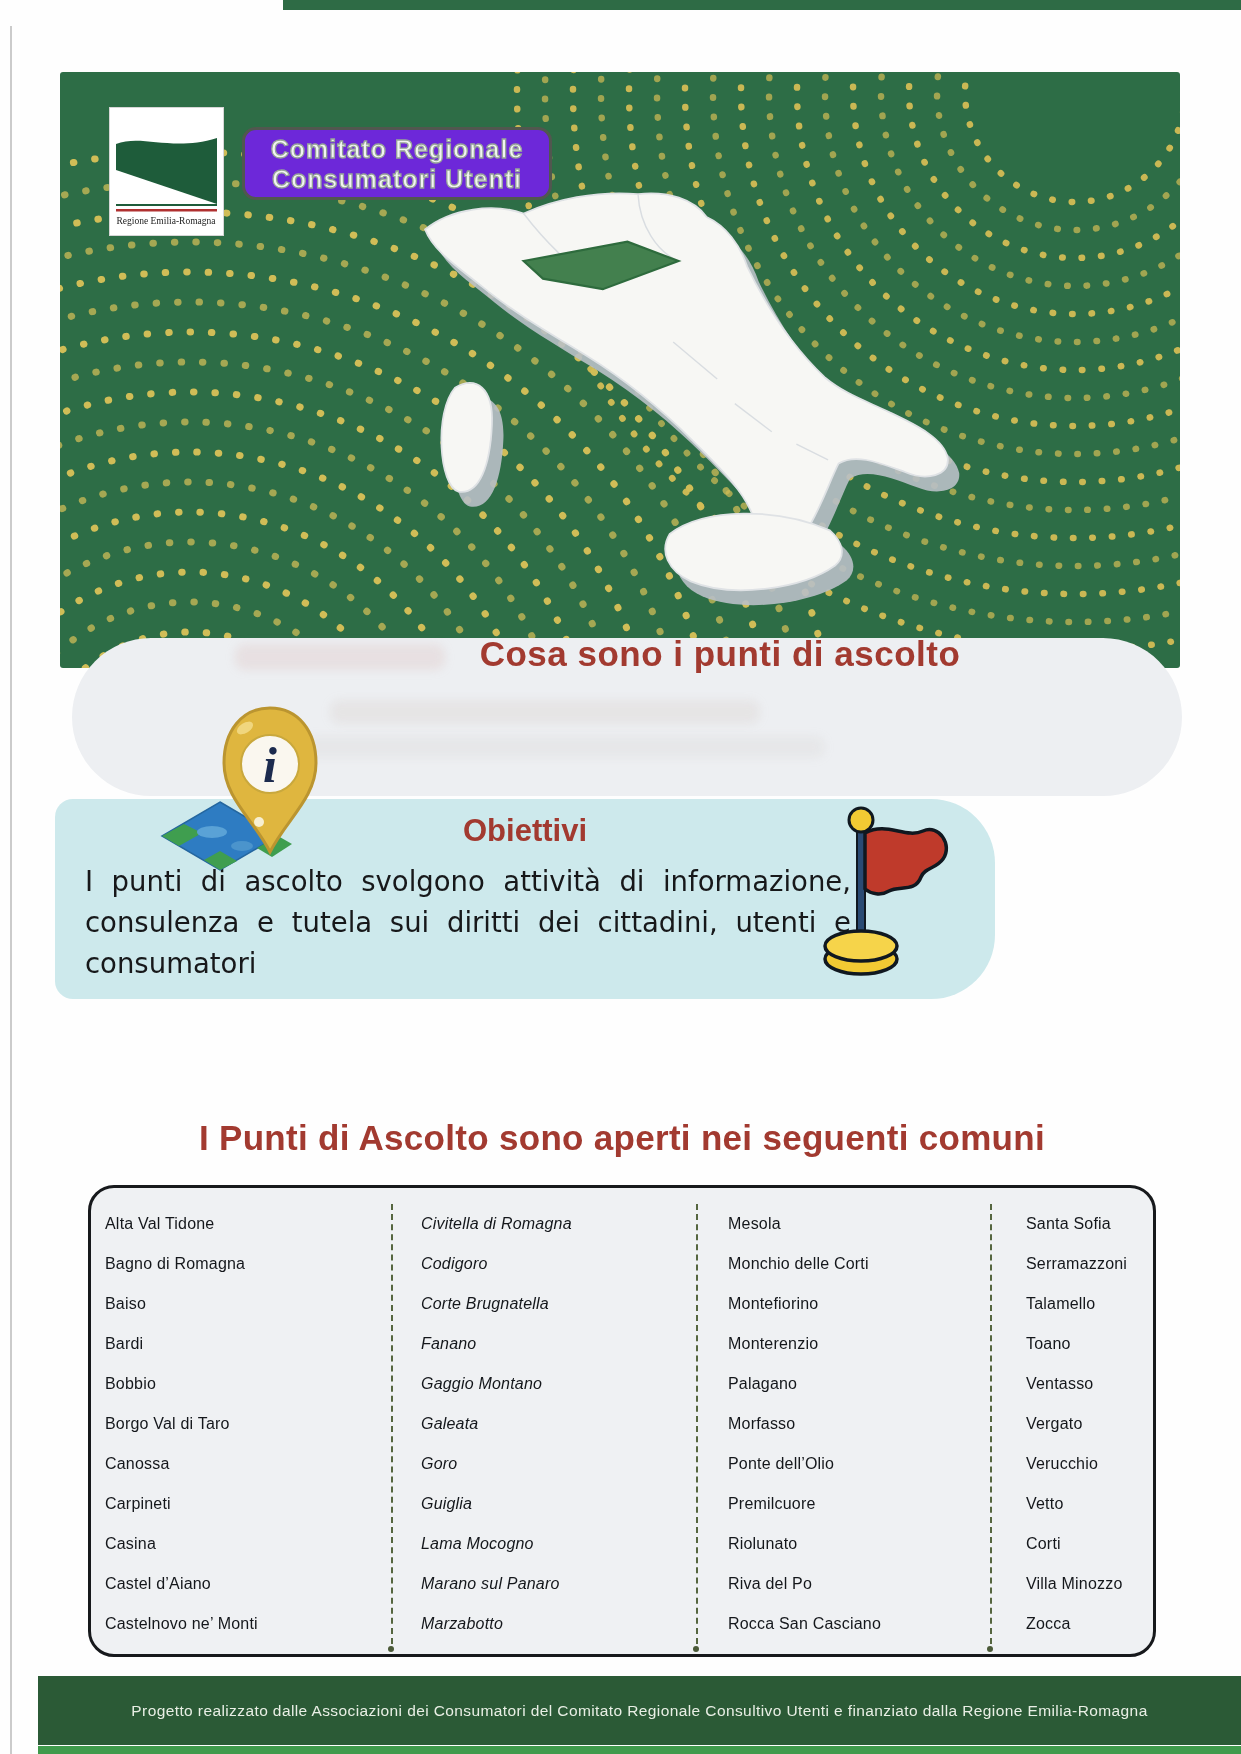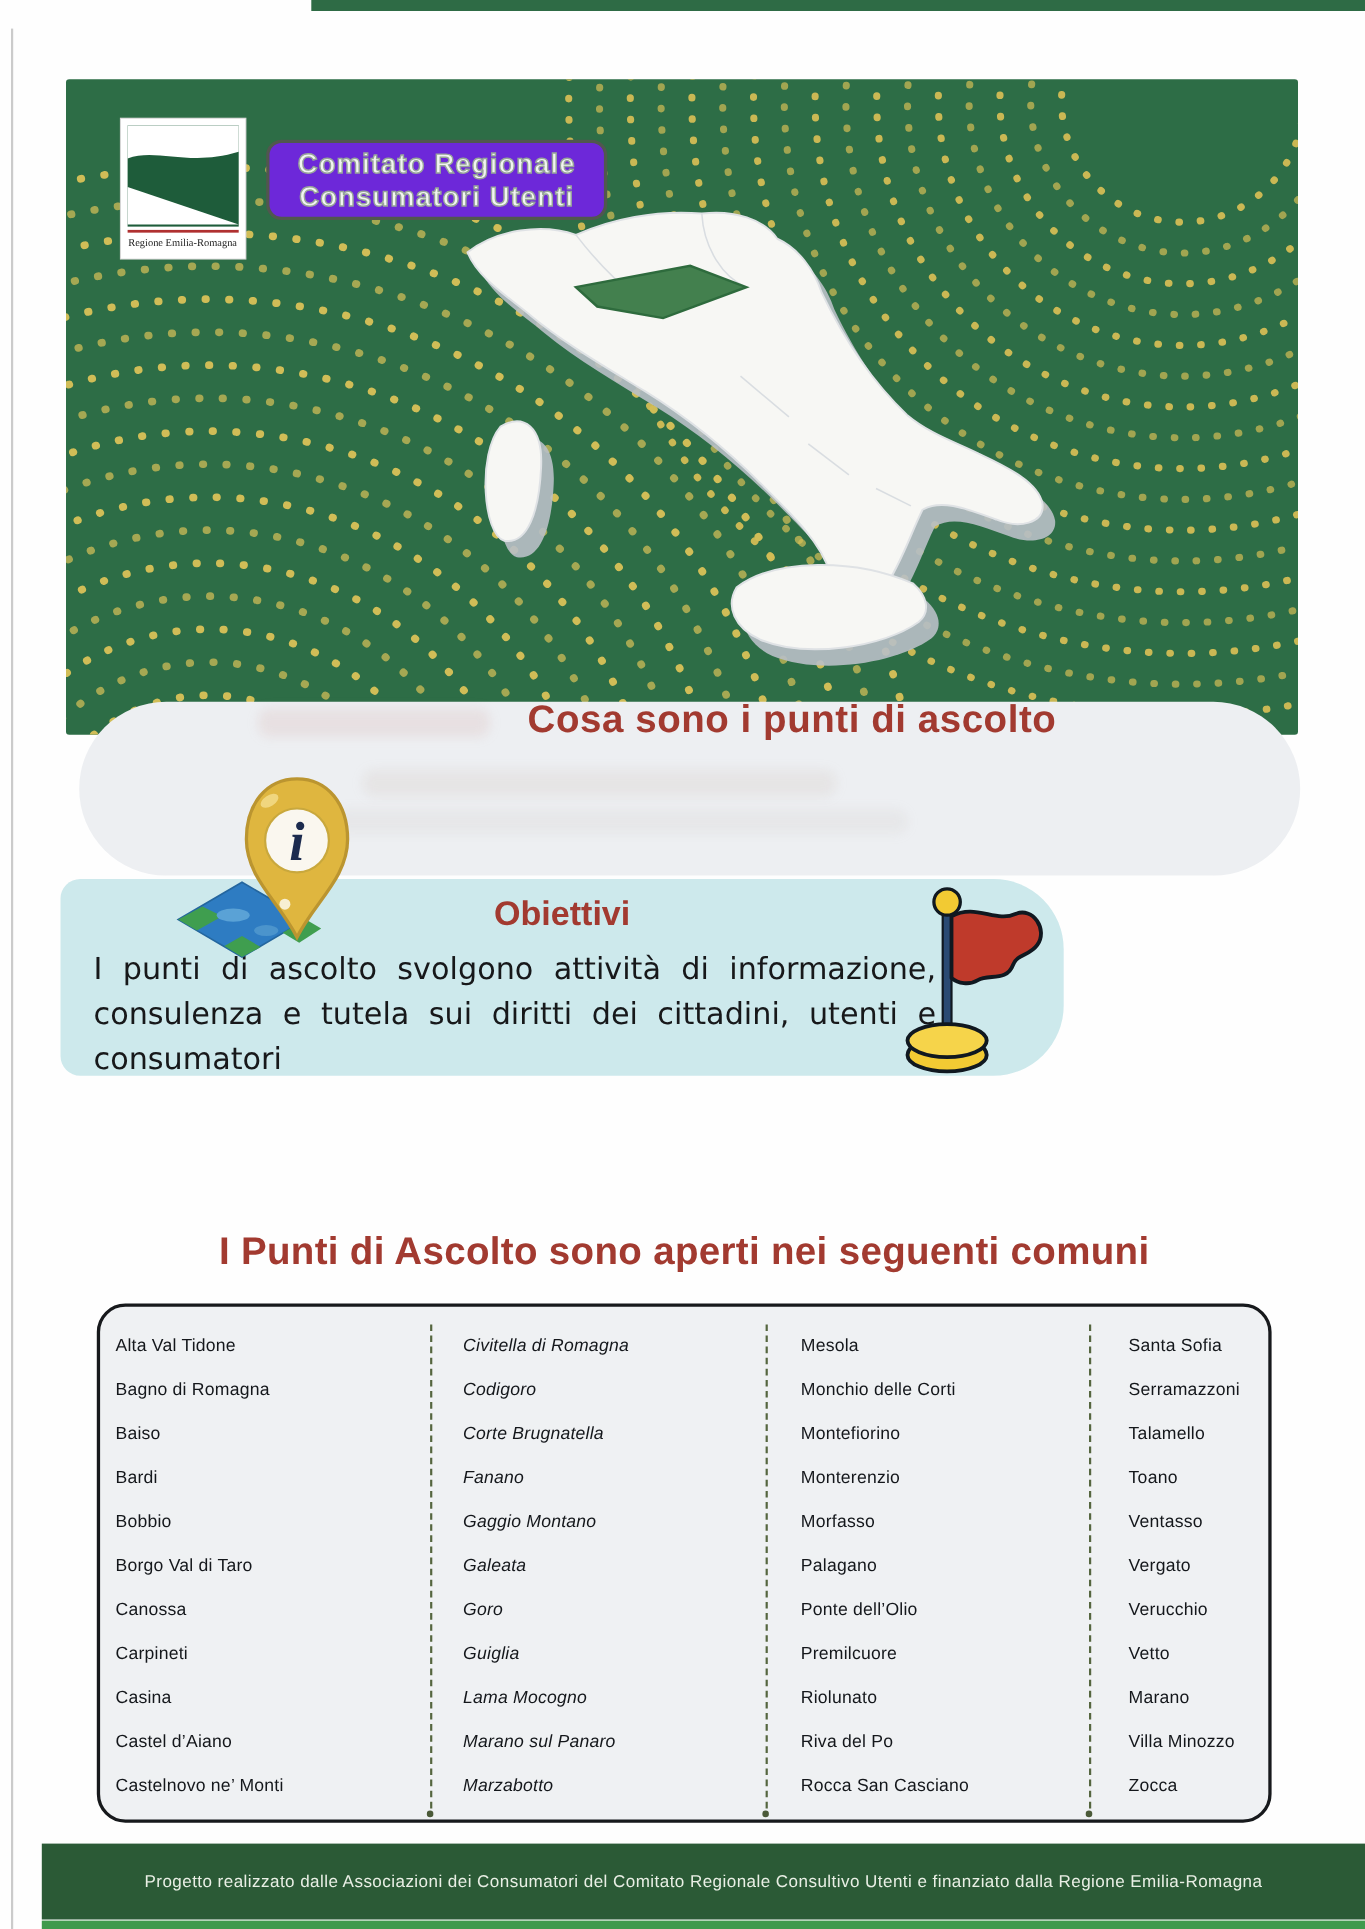--- a/index.html
+++ b/index.html
@@ -23,22 +23,22 @@
 
   
   .blob{position:absolute;left:72px;top:638px;width:1110px;height:158px;background:#edeff2;
         border-radius:80px;}
   .smudge{position:absolute;border-radius:10px;filter:blur(5px);}
   .pin-wrap{position:absolute;left:160px;top:700px;width:175px;height:172px;z-index:3;}
   .cosa-title{position:absolute;left:440px;top:634px;width:560px;text-align:center;
               font-size:35px;font-weight:700;color:#a23a30;letter-spacing:.5px;}
 
   
-  .objectives{position:absolute;left:55px;top:799px;width:912px;height:179px;background:#cde9ec;
-              border-radius:18px 64px 64px 18px;}
+  .objectives{position:absolute;left:55px;top:799px;width:912px;height:200px;background:#cde9ec;
+              border-radius:18px 64px 64px 18px;padding-left:28px;}
   .obj-title{position:absolute;left:0;top:14px;width:100%;text-align:center;
              font-size:31px;font-weight:700;color:#a23a30;}
   .obj-body{position:absolute;left:30px;top:62px;width:766px;font-size:27.5px;line-height:41px;
             color:#17181a;text-align:justify;font-family:"DejaVu Sans",sans-serif;word-spacing:4px;}
   .flag-wrap{position:absolute;left:762px;top:6px;width:145px;height:178px;}
 
   
   .comuni-title{position:absolute;left:90px;top:1118px;width:1064px;text-align:center;
                 font-size:35px;font-weight:700;color:#a23a30;letter-spacing:.3px;}
   .mun-box{position:absolute;left:88px;top:1185px;width:1068px;height:472px;background:#eff1f3;
@@ -215,38 +215,38 @@
         <div>Guiglia</div>
         <div>Lama Mocogno</div>
         <div>Marano sul Panaro</div>
         <div>Marzabotto</div>
       </div>
     <div class="mun-col">
         <div>Mesola</div>
         <div>Monchio delle Corti</div>
         <div>Montefiorino</div>
         <div>Monterenzio</div>
+        <div>Palagano</div>
         <div>Morfasso</div>
-        <div>Palagano</div>
         <div>Ponte dell’Olio</div>
         <div>Premilcuore</div>
         <div>Riolunato</div>
         <div>Riva del Po</div>
         <div>Rocca San Casciano</div>
       </div>
     <div class="mun-col">
         <div>Santa Sofia</div>
         <div>Serramazzoni</div>
         <div>Talamello</div>
         <div>Toano</div>
         <div>Ventasso</div>
         <div>Vergato</div>
         <div>Verucchio</div>
         <div>Vetto</div>
-        <div>Marano</div>
+        <div>Corti</div>
         <div>Villa Minozzo</div>
         <div>Zocca</div>
       </div>
   </div>
 
   <div class="footer-band">
     <span>Progetto realizzato dalle Associazioni dei Consumatori del Comitato Regionale Consultivo Utenti e finanziato dalla Regione Emilia-Romagna</span>
   </div>
   <div class="footer-strip"></div>
 

